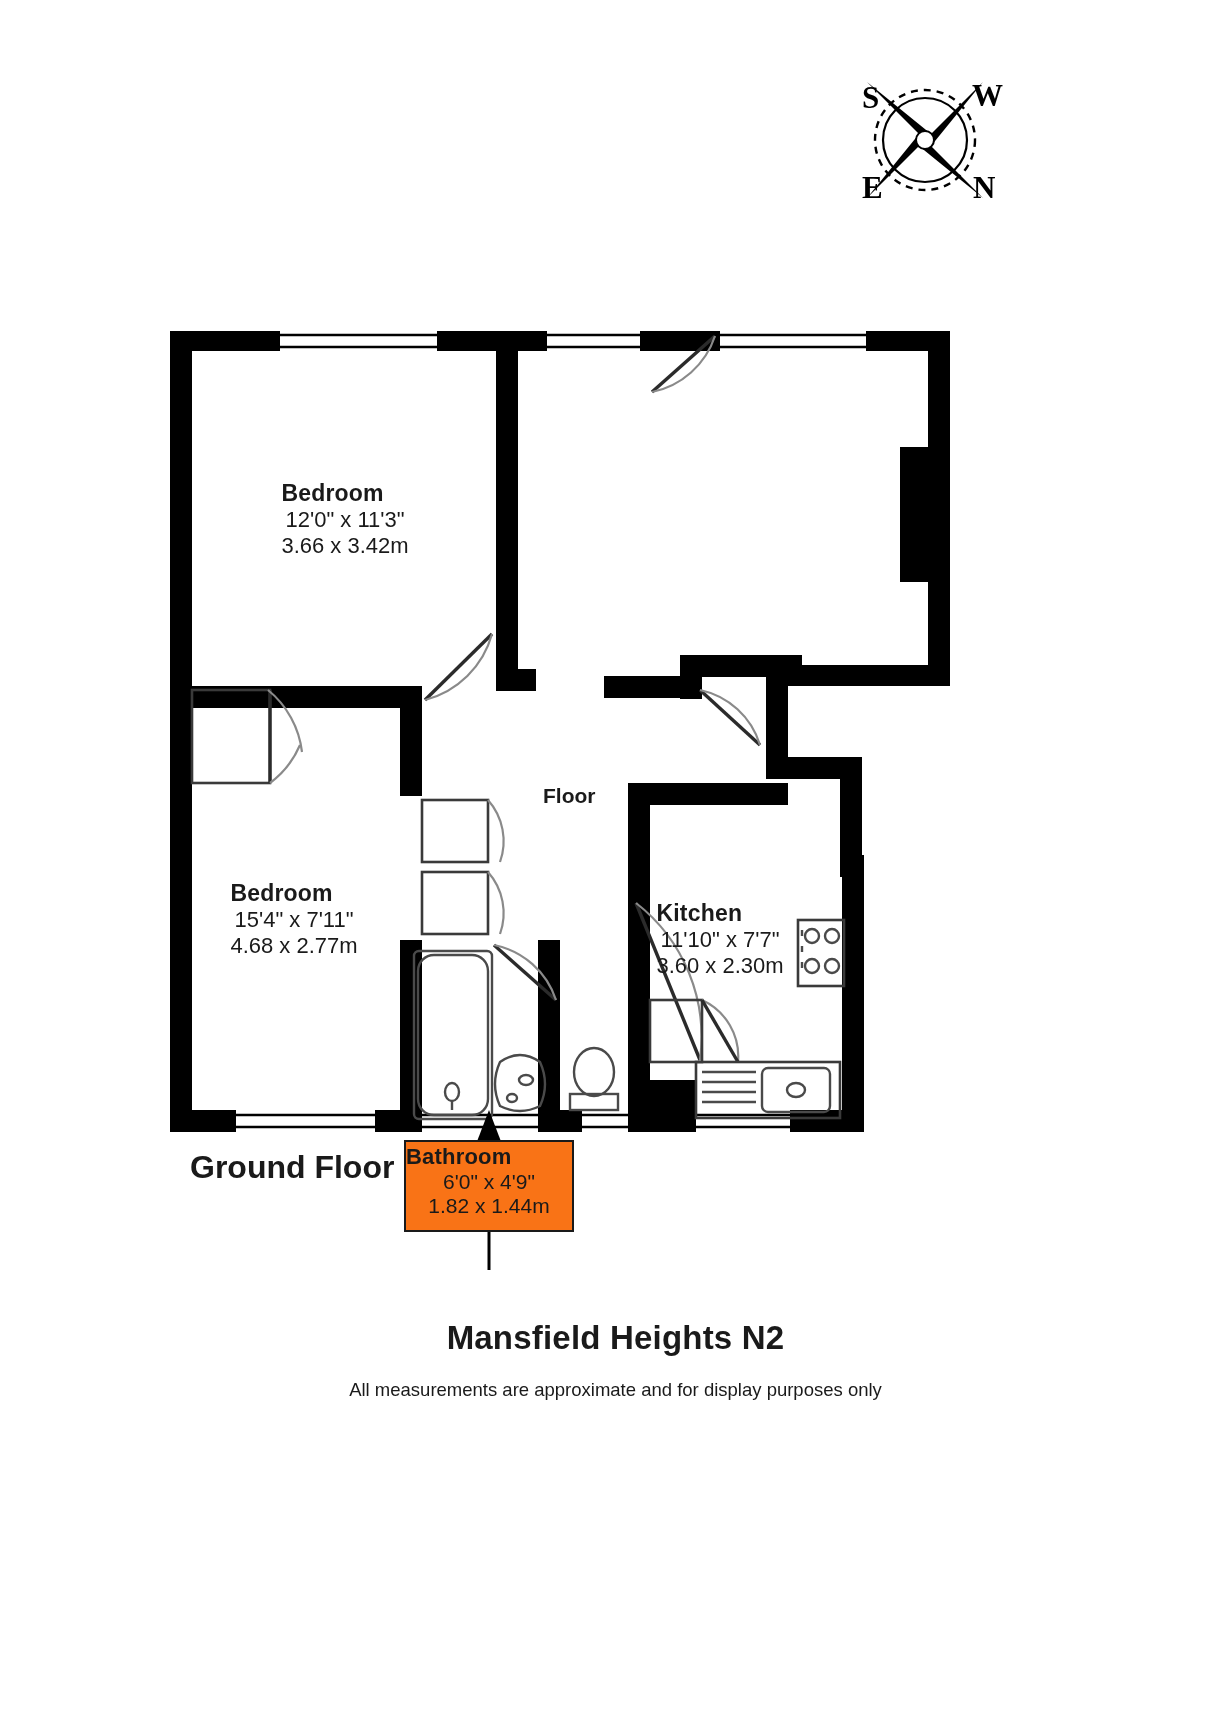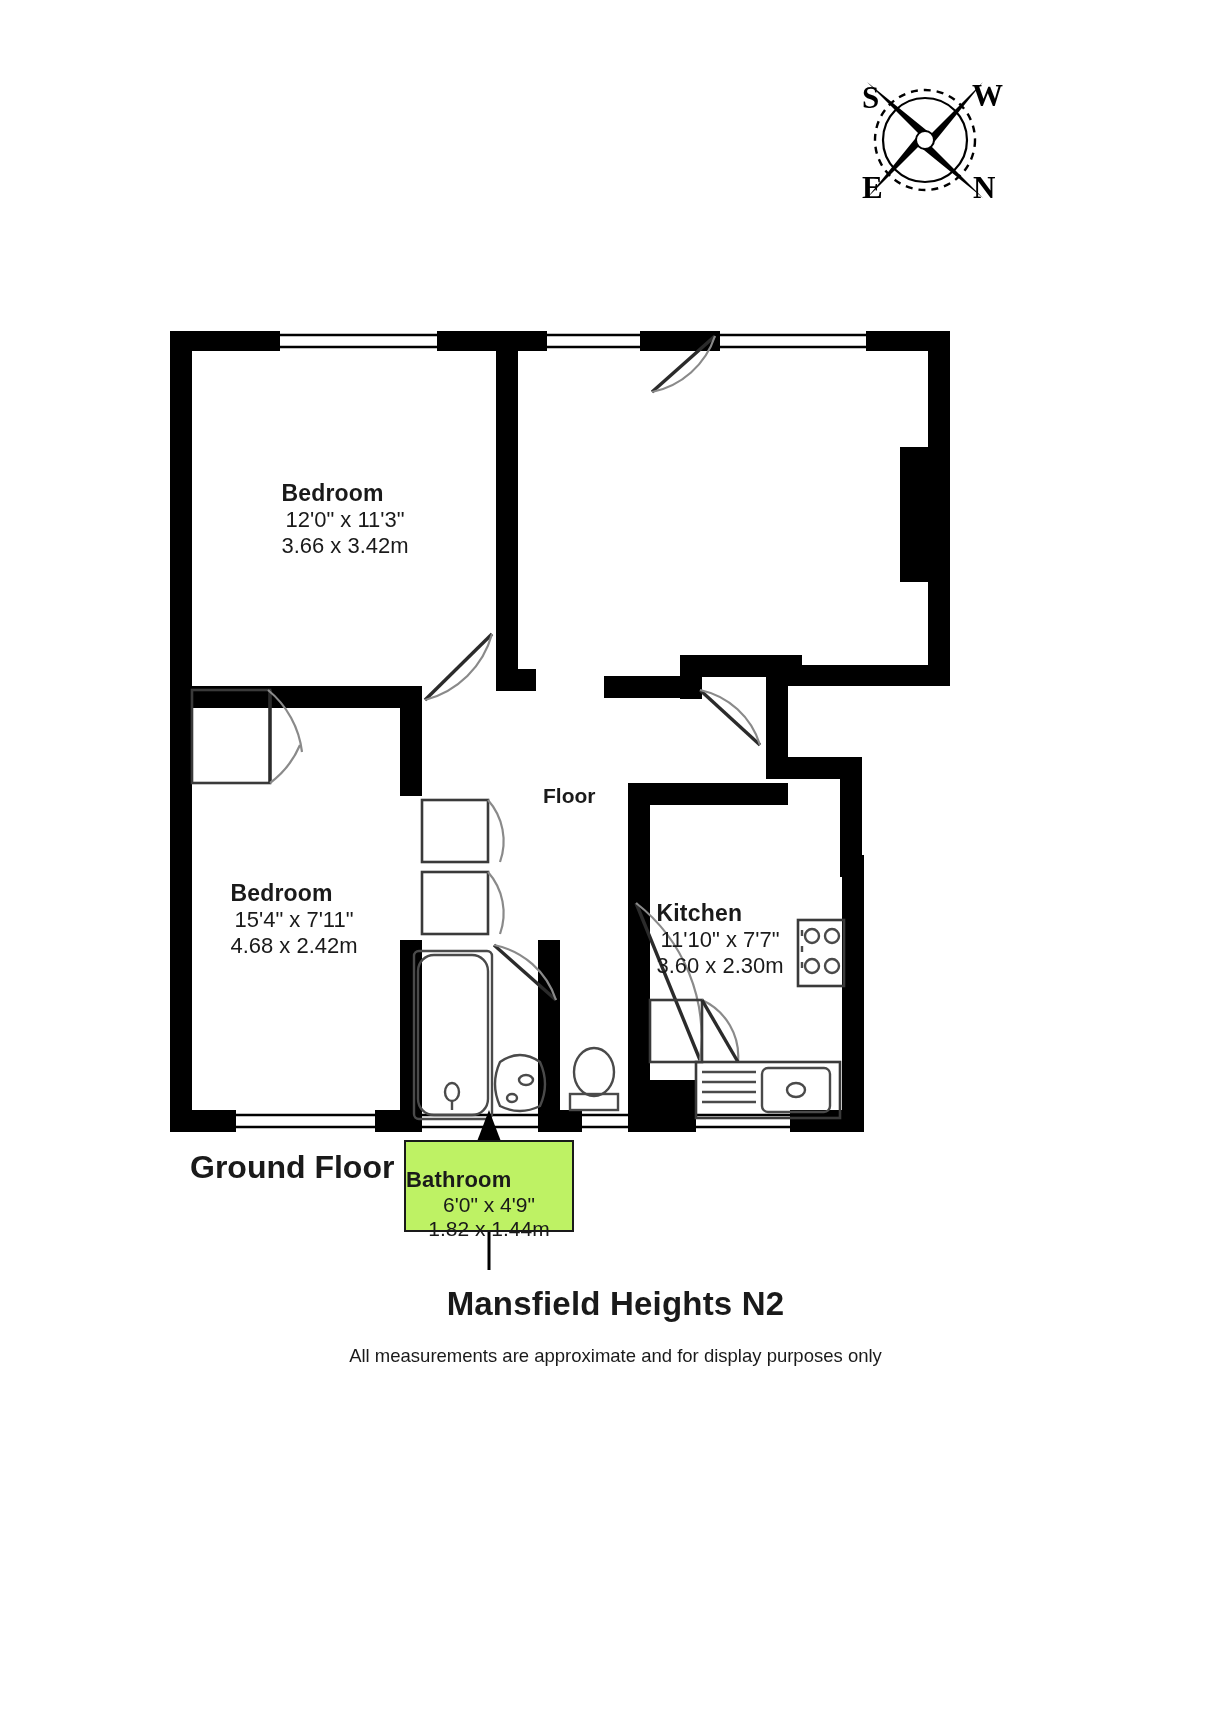--- a/index.html
+++ b/index.html
@@ -60,33 +60,34 @@
     font-size: 32px;
     font-weight: bold;
   }
   .hall-label {
     font-size: 21px;
     font-weight: bold;
   }
   .bath-box {
     position: absolute;
     border: 2px solid #1a1a1a;
-    background: #bef264;
+    background: #f97316;
     text-align: center;
     box-sizing: border-box;
-    padding-top: 25px;
+    padding-top: 2px;
   }
   .bath-box .room-name { font-size: 22px; }
   .bath-box .room-dims { font-size: 21px; }
 
   .footer {
     position: absolute;
     left: 0;
     width: 1231px;
     text-align: center;
+    margin-top: 34px;
   }
   .footer-title {
     font-size: 33px;
     font-weight: bold;
     letter-spacing: 0.2px;
   }
   .footer-area {
     font-size: 26px;
   }
   .footer-note {
@@ -299,21 +300,21 @@
   <div class="room-block" style="left:345px; top:480px;">
     <div class="room-name">Bedroom</div>
     <div class="room-dims">12'0" x 11'3"</div>
     <div class="room-dims">3.66 x 3.42m</div>
   </div>
 
 
   <div class="room-block" style="left:294px; top:880px;">
     <div class="room-name">Bedroom</div>
     <div class="room-dims">15'4" x 7'11"</div>
-    <div class="room-dims">4.68 x 2.42m</div>
+    <div class="room-dims">4.68 x 2.77m</div>
   </div>
 
   <div class="room-block" style="left:720px; top:900px;">
     <div class="room-name">Kitchen</div>
     <div class="room-dims">11'10" x 7'7"</div>
     <div class="room-dims">3.60 x 2.30m</div>
   </div>
 
   <div class="txt hall-label" style="left:543px; top:783px;">Floor</div>
 

